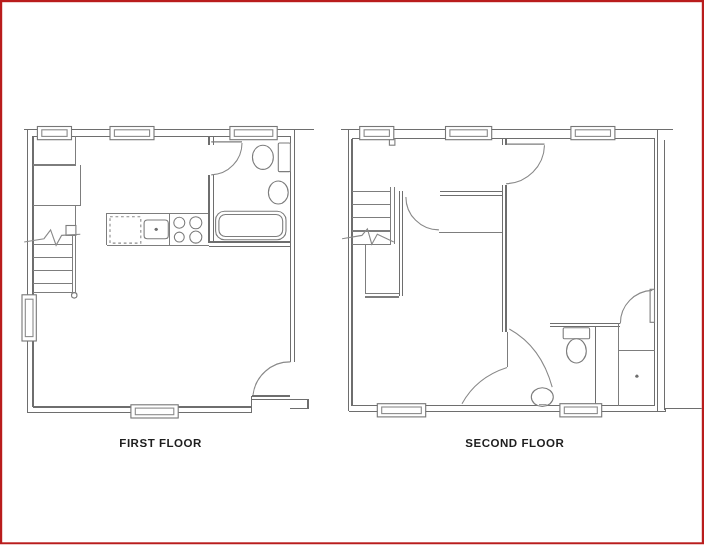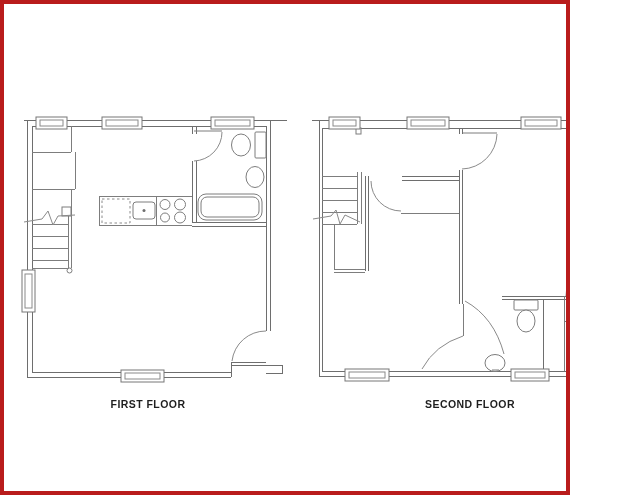--- a/index.html
+++ b/index.html
@@ -1,18 +1,18 @@
 <!DOCTYPE html>
 <html><head>
 <meta charset="utf-8">
 <style>
   html,body{margin:0;padding:0;background:#fff;}
   .page{
-    position:relative;width:570px;height:495px;box-sizing:border-box;
-    background:#fff;border:4px solid #b91c1c;overflow:hidden;
+    position:relative;width:640px;height:495px;box-sizing:border-box;
+    background:#fff;border:2px solid #b91c1c;overflow:hidden;
     font-family:"Liberation Sans",sans-serif;
   }
   svg{display:block;width:640px;height:495px;}
   svg .ln{fill:none;stroke:#7d7d7d;stroke-width:1;}
   svg .wall{fill:none;stroke:#6e6e6e;stroke-width:1;}
   svg .fix{fill:#ffffff;stroke:#7d7d7d;stroke-width:1;}
   svg .dash{fill:none;stroke:#8a8a8a;stroke-width:1;stroke-dasharray:2.5 2.5;}
   svg .arc{fill:none;stroke:#8a8a8a;stroke-width:1;}
   svg .win-outer{fill:#ffffff;stroke:#767676;stroke-width:1;}
   svg .win-inner{fill:#ffffff;stroke:#8a8a8a;stroke-width:1;}

